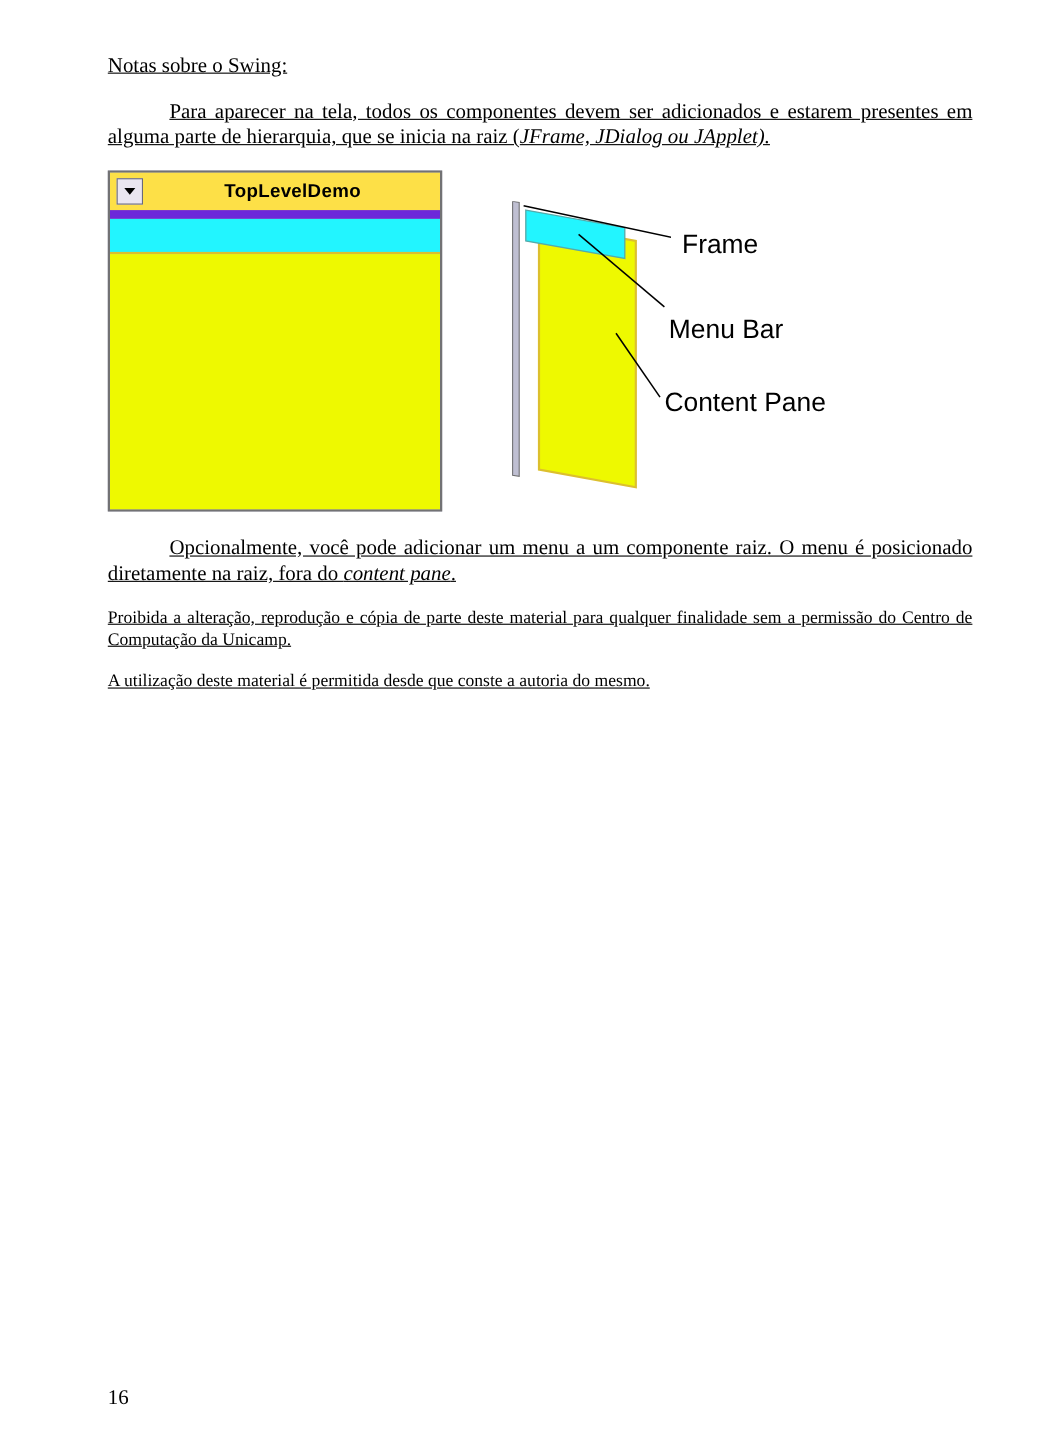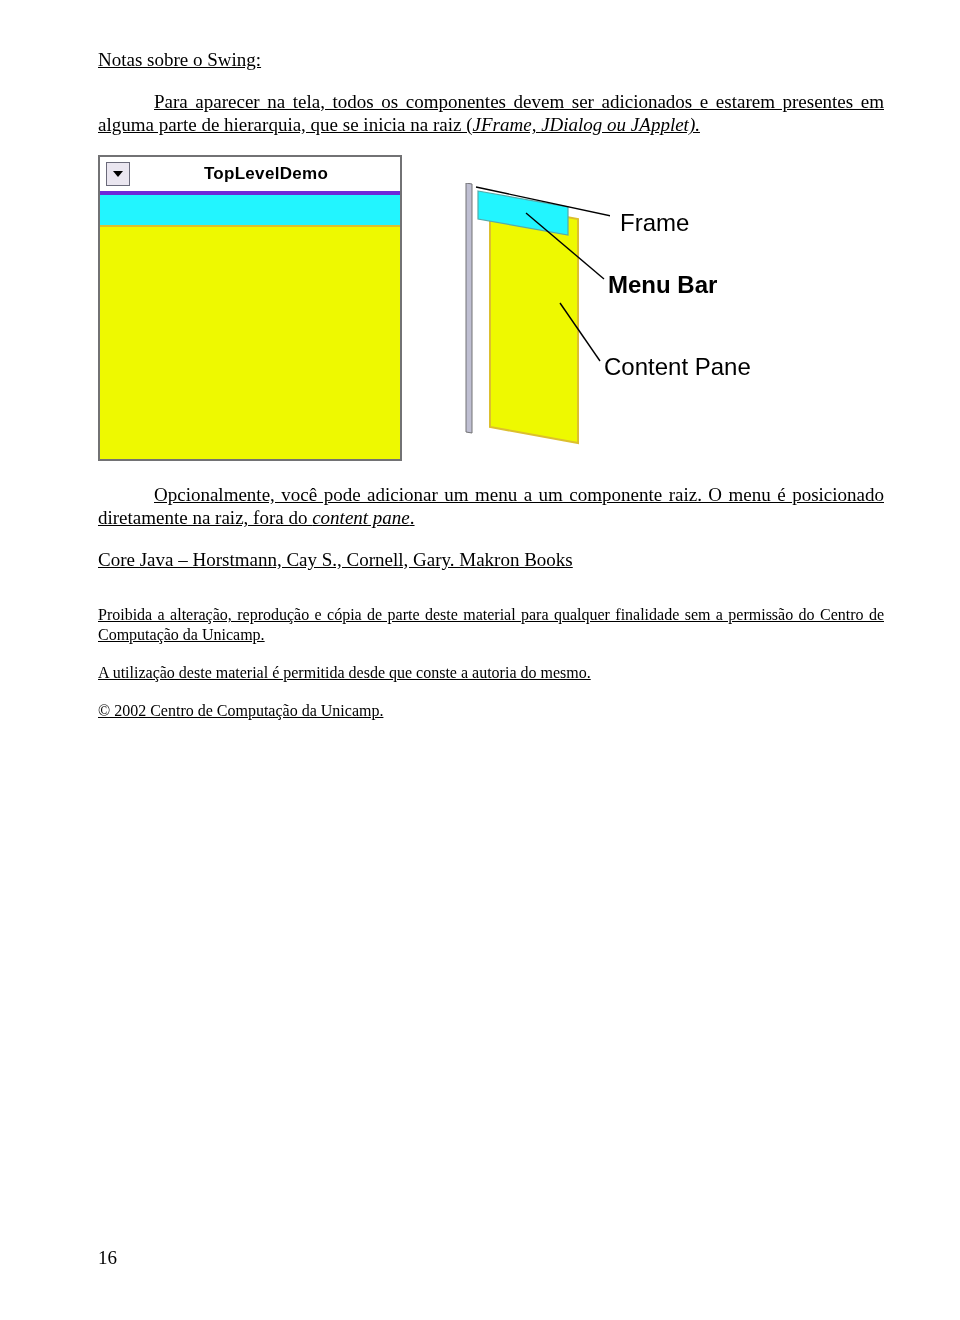--- a/index.html
+++ b/index.html
@@ -41,22 +41,22 @@
     width: 300px;
     border: 2px solid #727274;
     background: #bfbfd2;
   }
   .titlebar {
     height: 34px;
     display: flex;
     align-items: center;
     gap: 8px;
     padding: 0 6px;
-    background: #ffffff;
-    border-bottom: 4px solid #6d28d9;
+    background: #fde047;
+    border-bottom: 8px solid #6d28d9;
   }
   .sysmenu {
     width: 22px;
     height: 22px;
     background: #eae6f0;
     border: 1px solid #6a6a7a;
     display: flex;
     align-items: center;
     justify-content: center;
   }
@@ -93,30 +93,30 @@
   .prism {
     position: absolute;
     left: 0;
     top: 28px;
   }
   .lbl {
     position: absolute;
     white-space: nowrap;
   }
   .lbl.frame-l { left: 180px; top: 54px; }
-  .lbl.menubar-l { left: 168px; top: 116px; font-weight: bold; }
+  .lbl.menubar-l { left: 168px; top: 131px; }
   .lbl.content-l { left: 164px; top: 198px; }
 
   .small {
     font-size: 16px;
     line-height: 1.25;
   }
   .footer-pg {
     position: absolute;
-    bottom: 51px;
+    bottom: 38px;
     left: 98px;
     font-size: 19px;
   }
 </style>
 </head>
 <body>
 
 <div class="page">
 
   <p class="para">Notas sobre o Swing:</p>
@@ -155,21 +155,19 @@
       <div class="lbl menubar-l">Menu Bar</div>
       <div class="lbl content-l">Content Pane</div>
     </div>
   </div>
 
   <p class="para indent">
     <span>Opcionalmente, você pode adicionar um menu a um componente raiz. O menu é posicionado diretamente na raiz, fora do </span><span class="italic">content pane</span><span>.</span>
   </p>
 
 
-  <p class="para" style="margin-bottom:34px;">Core Java – Horstmann, Cay S., Cornell, Gary. Makron Books</p>
 
   <p class="para small">Proibida a alteração, reprodução e cópia de parte deste material para qualquer finalidade sem a permissão do Centro de Computação da Unicamp.</p>
   <p class="para small">A utilização deste material é permitida desde que conste a autoria do mesmo.</p>
-  <p class="para small" style="margin-top:6px;">© 2002 Centro de Computação da Unicamp.</p>
 
 </div>
 
 <div class="footer-pg">16</div>
 
 </body></html>

